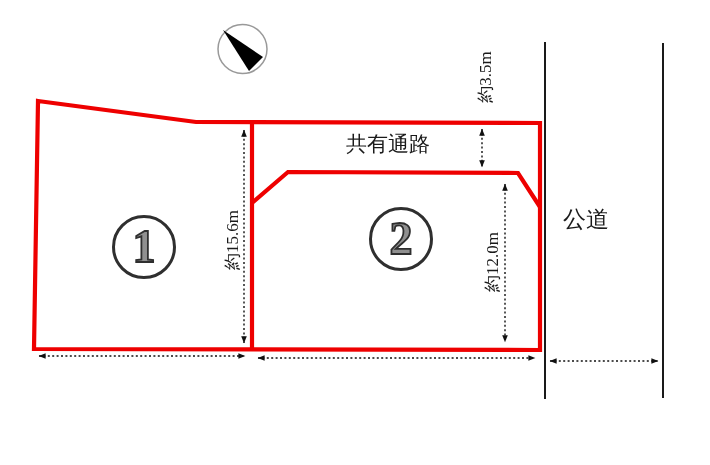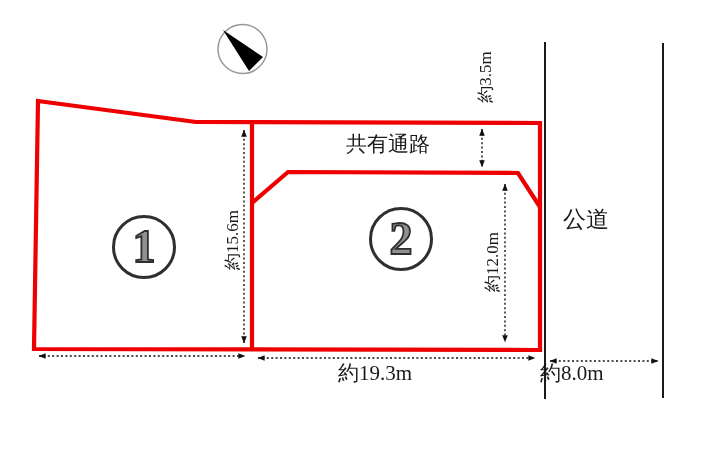--- a/index.html
+++ b/index.html
@@ -87,20 +87,18 @@
 
   <div class="badge" style="left:112px;top:215px;">
     <span>1</span>
   </div>
   <div class="badge" style="left:369px;top:207px;">
     <span>2</span>
   </div>
 
   <div class="lbl h21" style="left:346px;top:133px;width:116px;">共有通路</div>
   <div class="lbl h23" style="left:563px;top:208px;width:96px;">公道</div>
-  <div class="lbl h21" style="left:338px;top:362px;width:125px;">約19.3m</div>
-  <div class="lbl h21" style="left:540px;top:362px;width:115px;">約8.0m</div>
 
   <div class="vlabel" style="left:431px;top:67px;">約3.5m</div>
   <div class="vlabel" style="left:178px;top:230px;">約15.6m</div>
   <div class="vlabel" style="left:438px;top:252px;">約12.0m</div>
 
 </div>
 
 </body></html>

